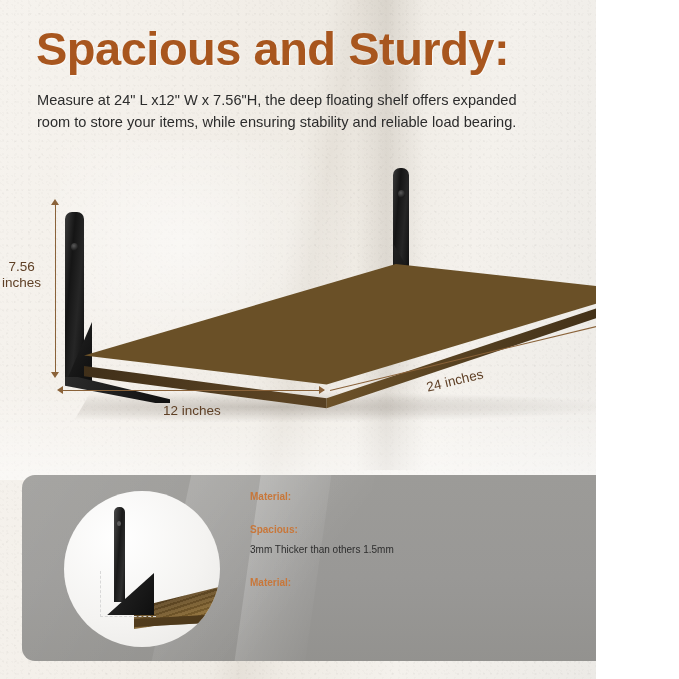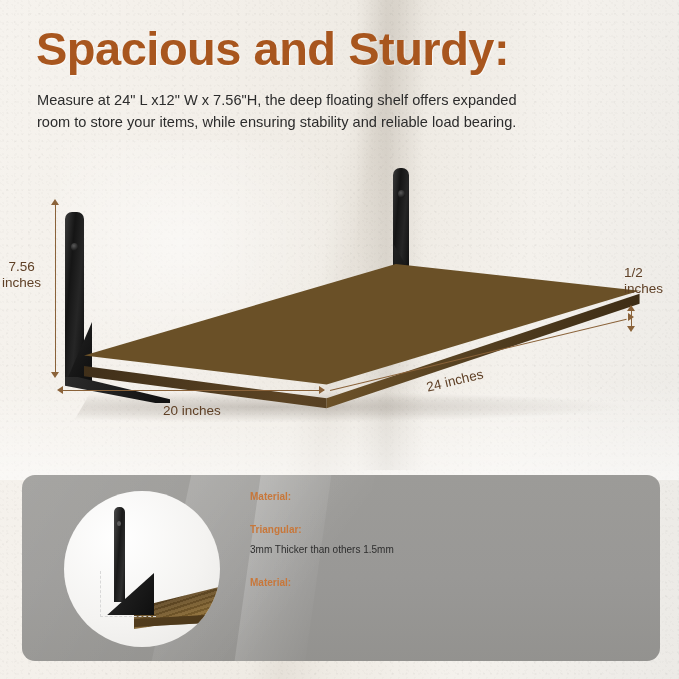--- a/index.html
+++ b/index.html
@@ -7,21 +7,21 @@
   html, body {
     width: 679px;
     height: 679px;
     overflow: hidden;
     font-family: "Liberation Sans", sans-serif;
     background: #ffffff;
   }
 
   #page {
     position: relative;
-    width: 679px;
+    width: 596px;
     height: 679px;
     overflow: hidden;
     background: #86efac;
   }
 
   
   .wall {
     position: absolute;
     inset: 0 0 0 0;
     background:
@@ -313,21 +313,21 @@
 
   <div class="dimline v" style="left:631px; top:310px; height:18px;"></div>
   <div class="arrowhead arrow-up" style="left:627px; top:305px;"></div>
   <div class="arrowhead arrow-down" style="left:627px; top:326px;"></div>
   <div class="dim-label" id="dim-thick-label" style="white-space: pre-line;">1/2
 inches</div>
 
   <div class="dimline h" style="left:62px; top:390px; width:262px;"></div>
   <div class="arrowhead arrow-left" style="left:57px; top:386px;"></div>
   <div class="arrowhead arrow-right" style="left:319px; top:386px;"></div>
-  <div class="dim-label" id="dim-depth-label" style="white-space: pre-line;">20 inches</div>
+  <div class="dim-label" id="dim-depth-label" style="white-space: pre-line;">12 inches</div>
 
   <div class="dimline h" style="left:330px; top:390px; width:305px; transform:rotate(-13.5deg); transform-origin:left center;"></div>
   <div class="arrowhead arrow-right" style="left:628px; top:313px;"></div>
   <div class="dim-label" id="dim-length-label" style="white-space: pre-line;">24 inches</div>
 
   <div class="spec-panel">
     <div class="sheen"></div>
     <div class="sheen2"></div>
 
     <div class="closeup">
@@ -337,21 +337,21 @@
       <div class="cu-board-edge"></div>
       <div class="cu-gusset"></div>
       <div class="cu-dash"></div>
     </div>
 
     <div class="spec-list">
       <div class="spec-row">
         <span class="spec-key">Material:</span>
       </div>
       <div class="spec-row">
-        <span class="spec-key">Triangular:</span>
+        <span class="spec-key">Spacious:</span>
         <span class="spec-val" style="white-space: pre-line;">3mm Thicker than others 1.5mm</span>
       </div>
       <div class="spec-row">
         <span class="spec-key">Material:</span>
       </div>
     </div>
   </div>
 
 </div>
 

